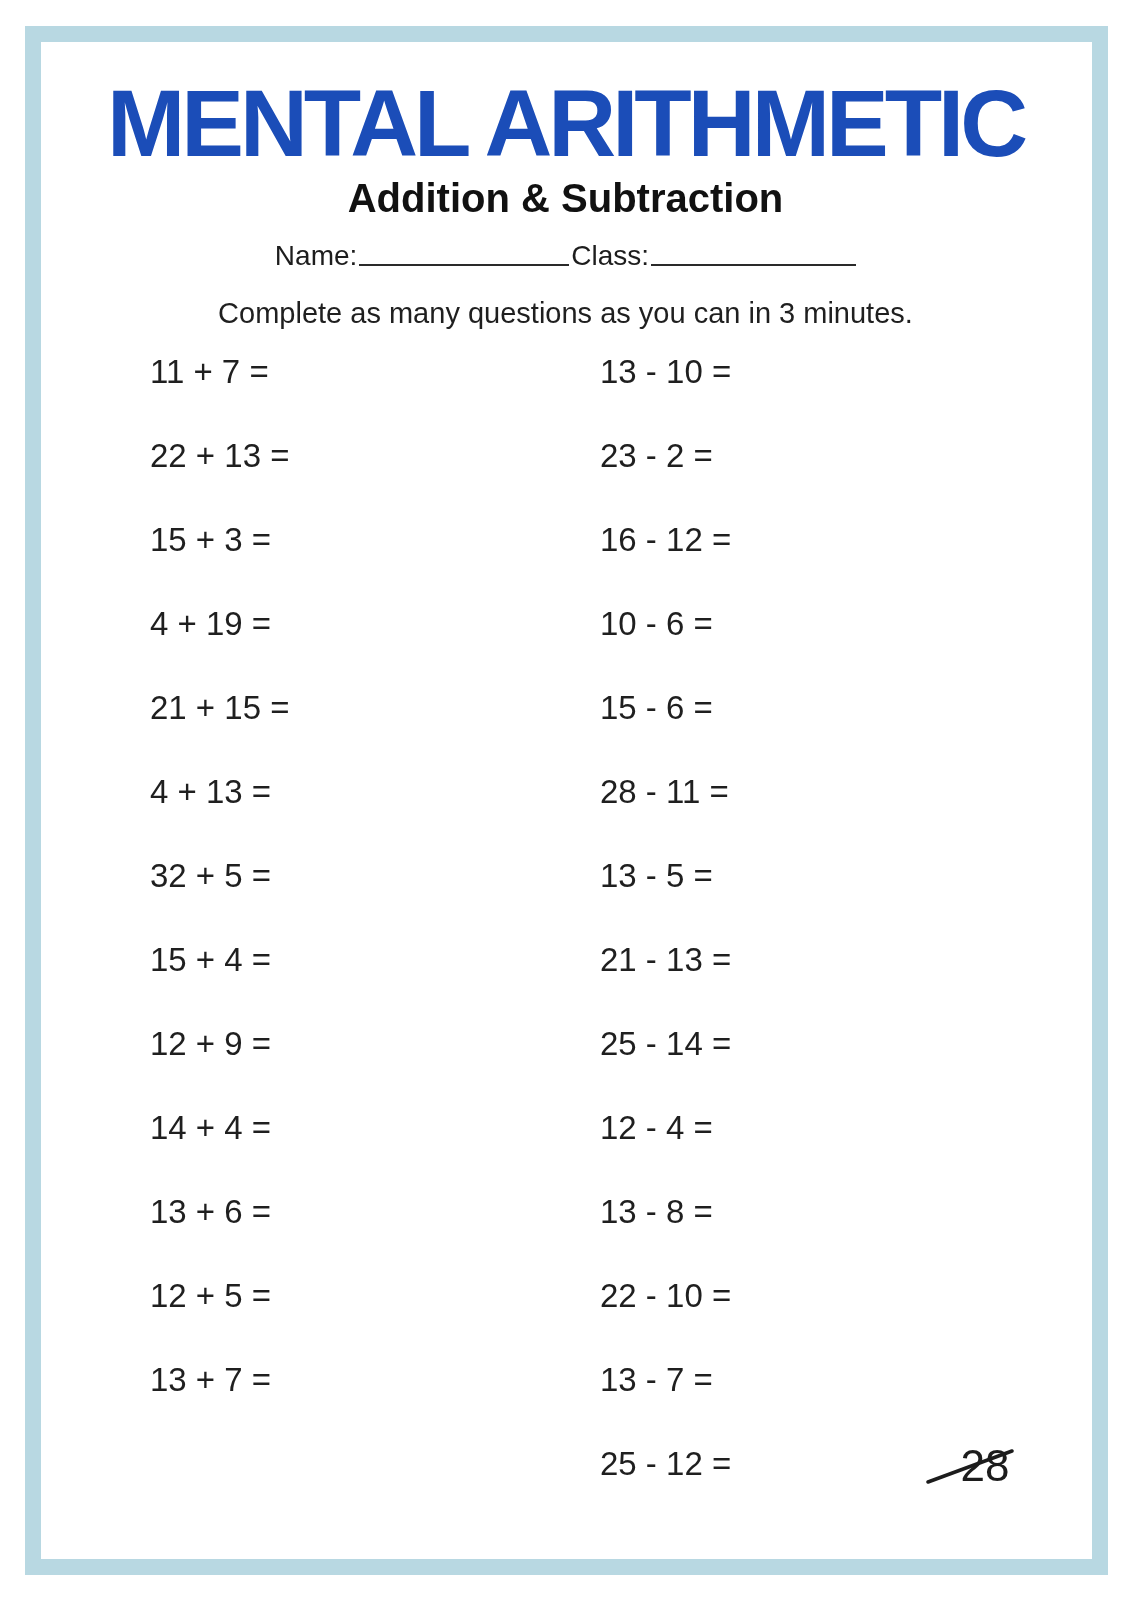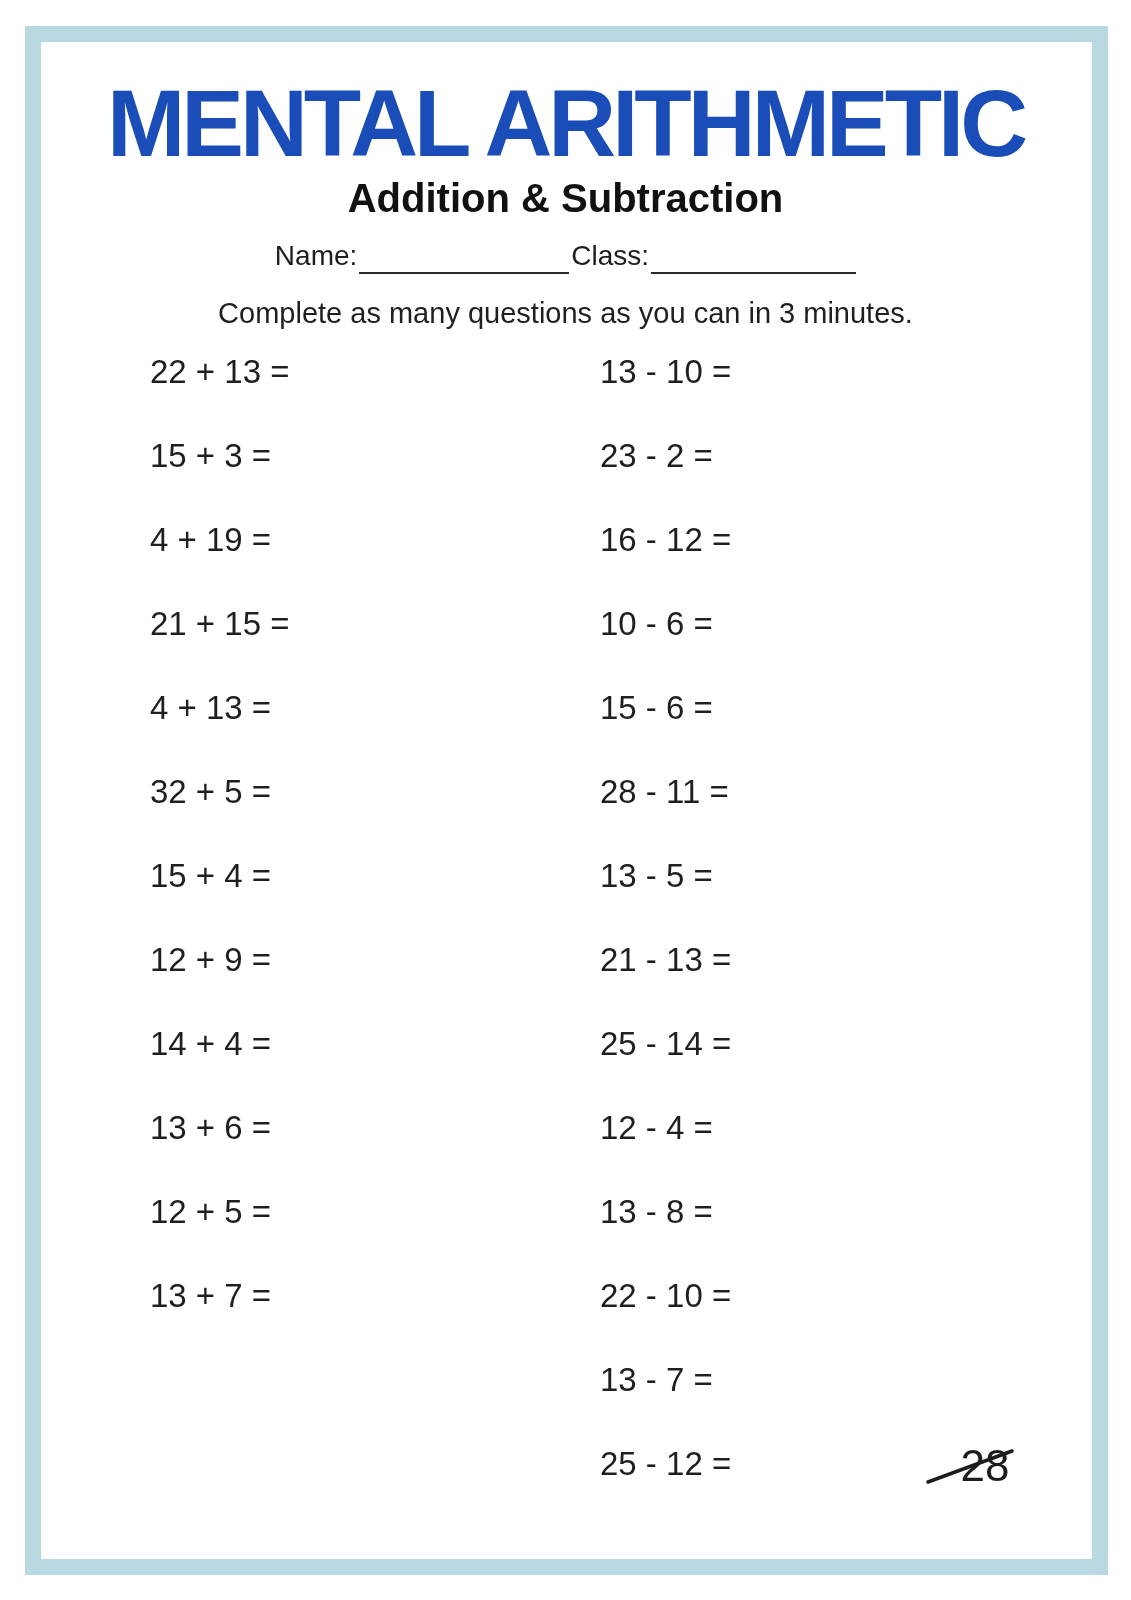--- a/index.html
+++ b/index.html
@@ -37,21 +37,20 @@
     text-align: center;
     font-size: 40px;
     font-weight: bold;
     color: #111111;
   }
   .name-row {
     position: absolute;
     top: 240px; left: 0; width: 100%;
     display: flex;
     justify-content: center;
-    align-items: flex-end;
     gap: 2px;
     font-size: 28px;
     color: #1d1d1d;
   }
   .name-row .label { padding-bottom: 2px; }
   .write-line {
     display: inline-block;
     width: 210px;
     height: 26px;
     border-bottom: 2px solid #2a2a2a;
@@ -105,20 +104,23 @@
   <span class="label">Name:</span>
   <span class="write-line name-line"></span>
   <span class="label">Class:</span>
   <span class="write-line class-line"></span>
 </div>
 
 <div class="instruction">Complete as many questions as you can in 3 minutes.</div>
 
 <div class="col left">
 
+    <div class="problem-row">
+      <span>11 + 7 =</span>
+    </div>
 
     <div class="problem-row">
       <span>22 + 13 =</span>
     </div>
 
     <div class="problem-row">
       <span>15 + 3 =</span>
     </div>
 
     <div class="problem-row">

